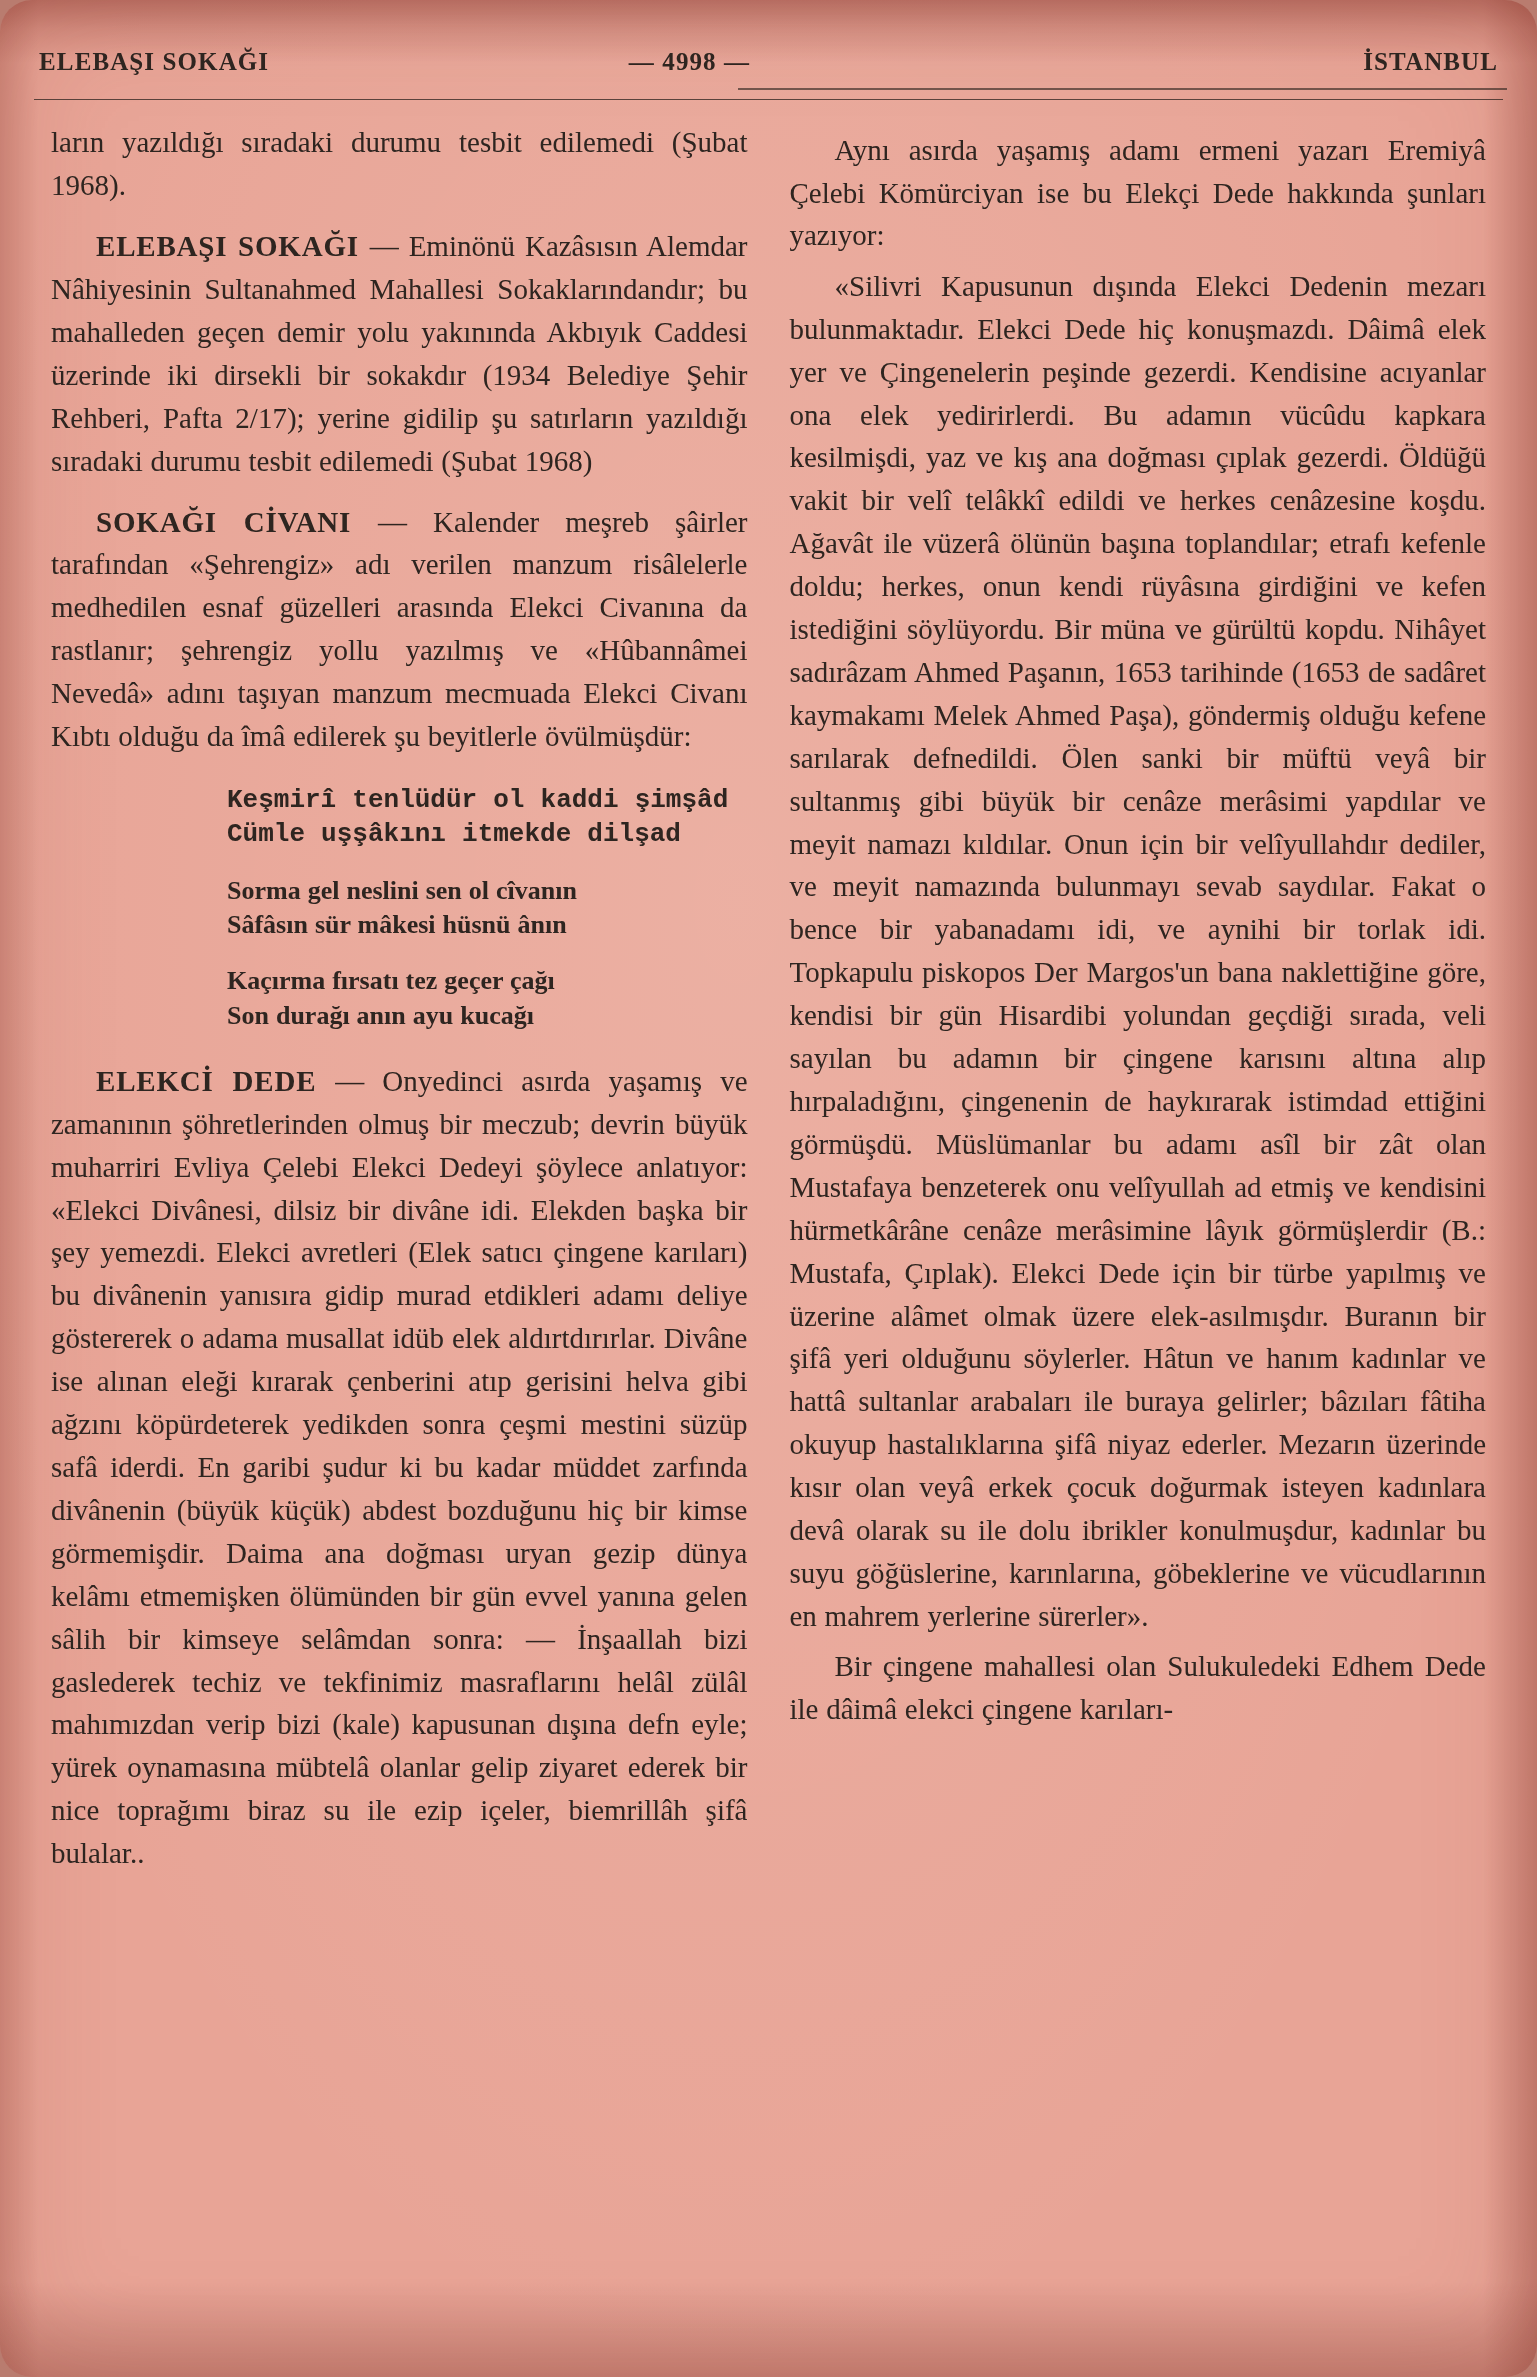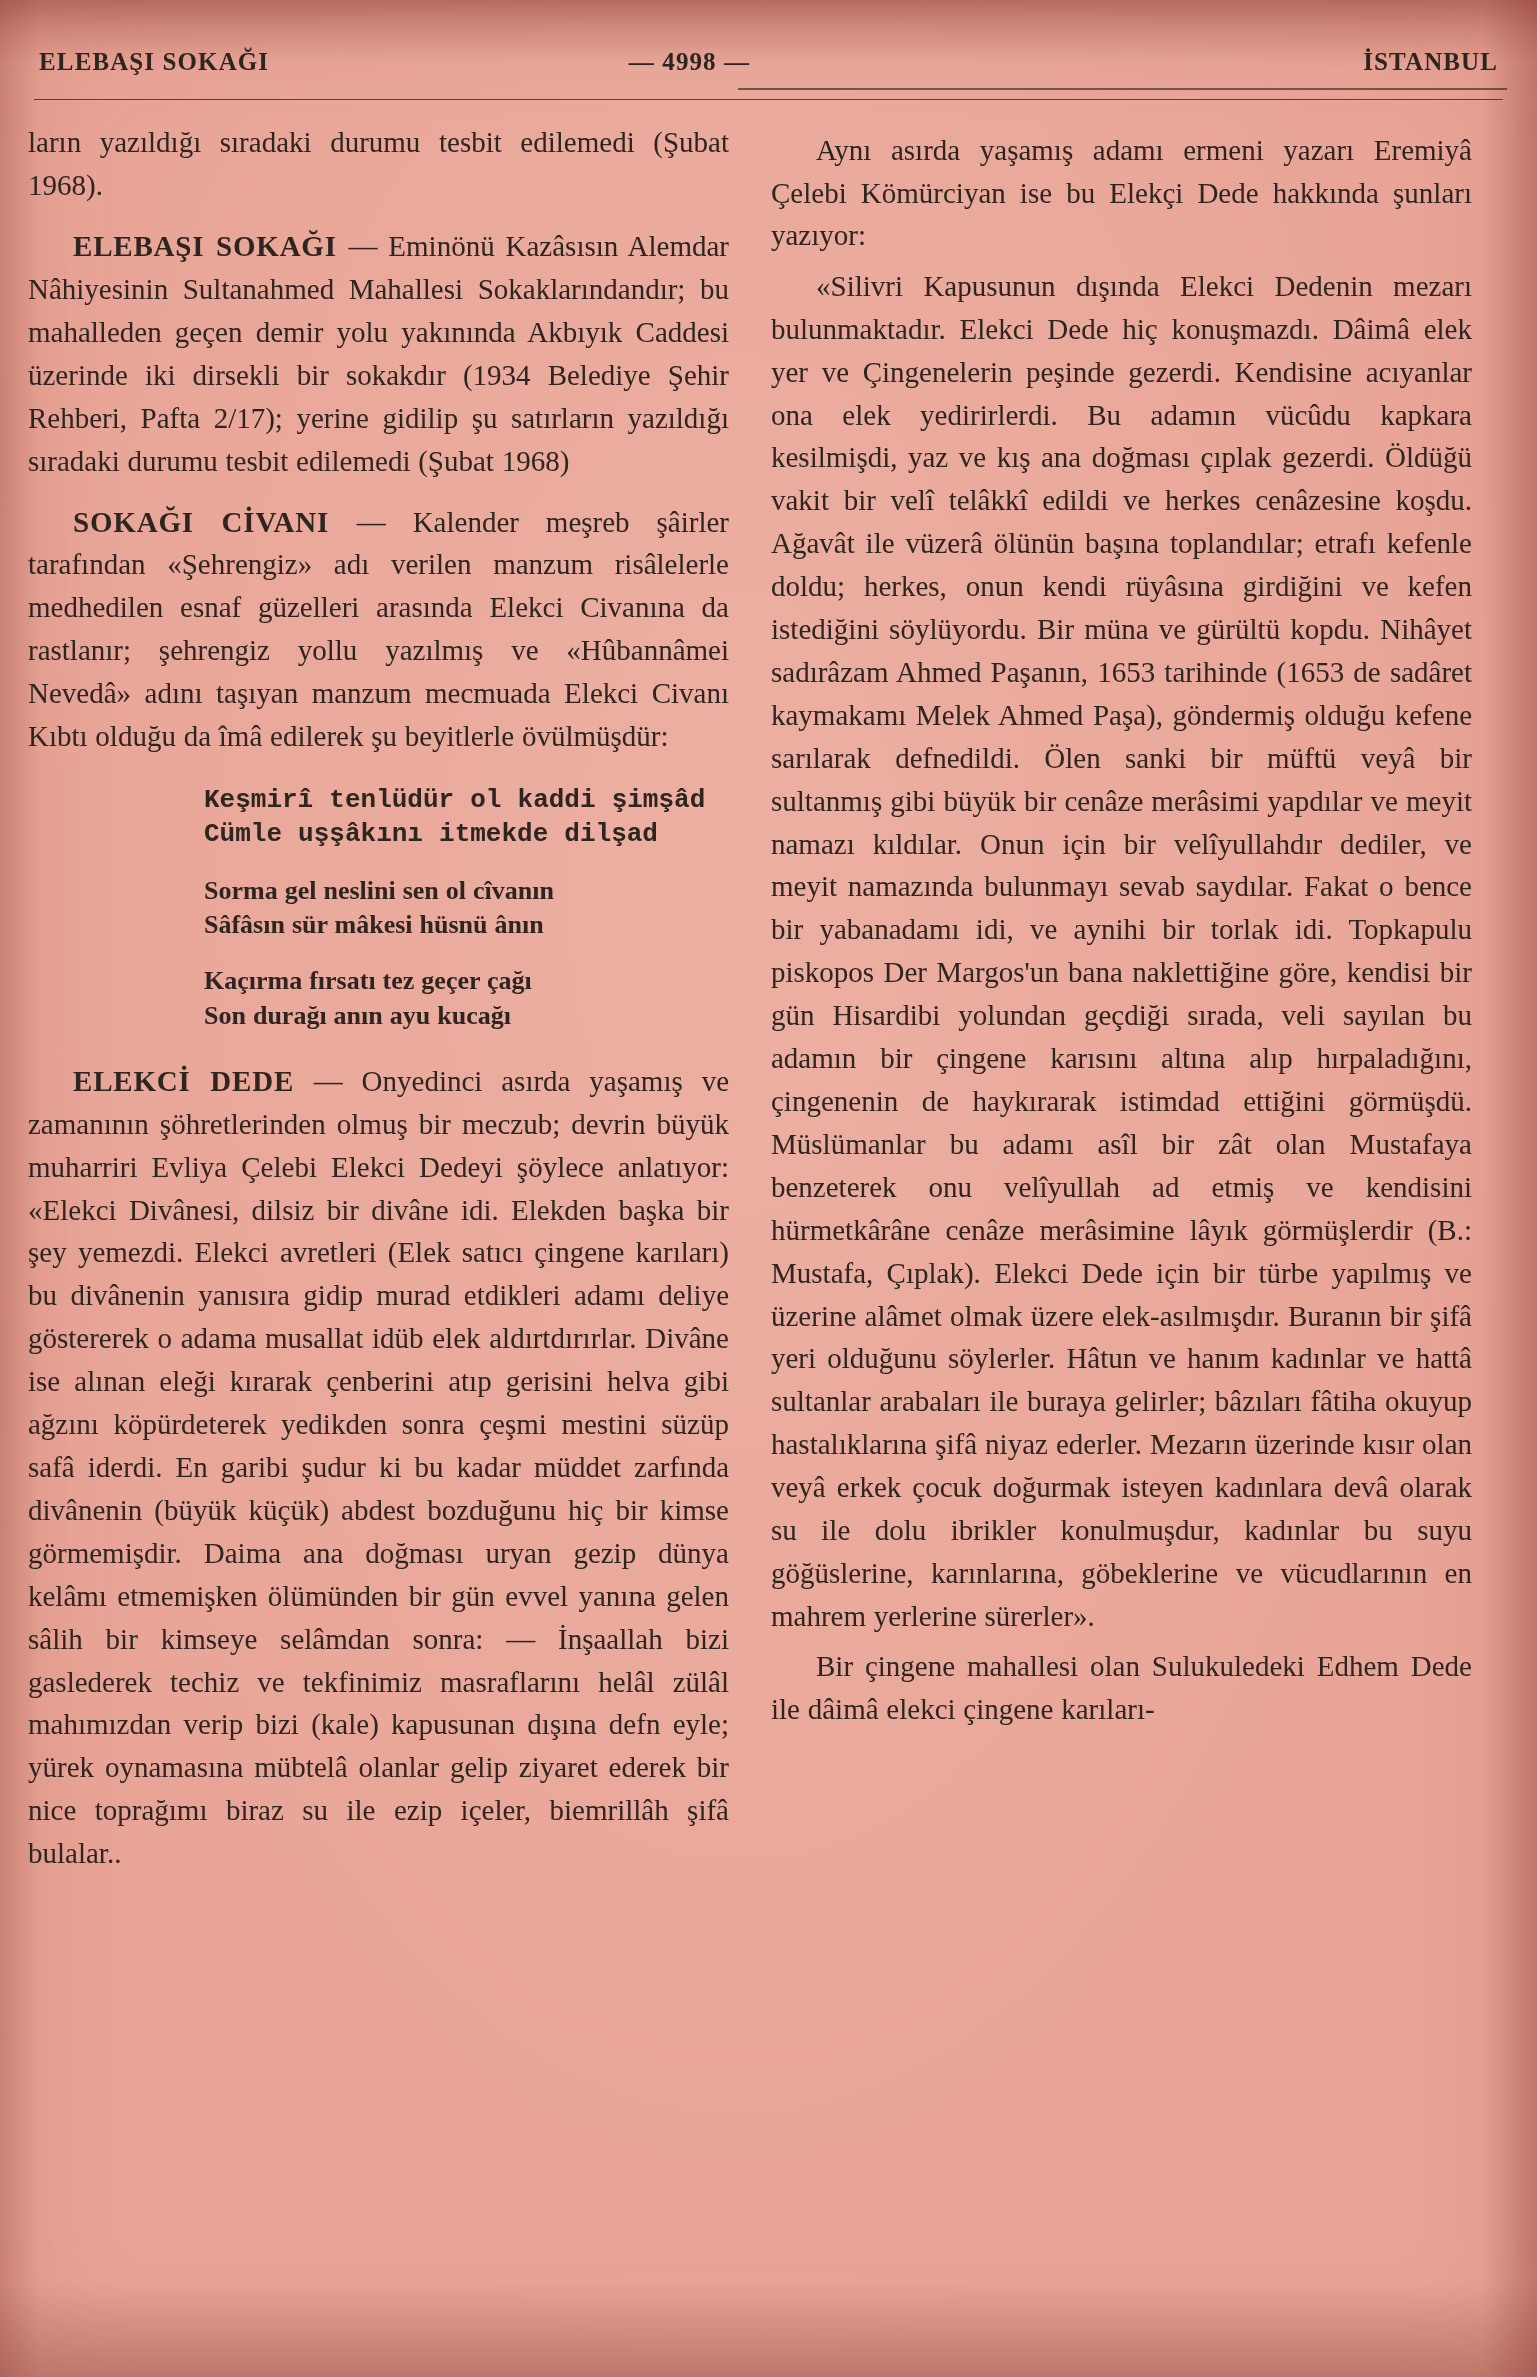--- a/index.html
+++ b/index.html
@@ -18,20 +18,21 @@
     width: 1537px;
     height: 2377px;
     overflow: hidden;
     color: #2e2520;
     background-color: #e8a496;
     background-image:
       linear-gradient(180deg, rgba(125,42,33,.42) 0, rgba(125,42,33,.18) 29px, rgba(125,42,33,0) 63px, rgba(125,42,33,0) 96%, rgba(110,35,28,.28) 100%),
       linear-gradient(90deg, rgba(120,40,30,.20) 0, rgba(120,40,30,0) 2.5%, rgba(120,40,30,0) 96.5%, rgba(120,40,30,.30) 100%),
       radial-gradient(ellipse at 48% 38%, rgba(255,238,228,.16), rgba(0,0,0,0) 72%);
     box-shadow: inset 0 0 116px rgba(140,55,42,.22);
+    border-radius: 32px;
   }
   
   .page-header {
     position: relative;
     height: 37px;
     margin: 48px 37px 0 37px;
   }
   .running-head {
     position: absolute;
     top: 0;
@@ -60,21 +61,21 @@
     right: 30.5px;
     width: 50%;
     height: 1.6px;
     background: #41302a;
     opacity: .7;
   }
   
   .text-columns {
     display: flex;
     gap: 42px;
-    padding: 0 28px;
+    padding: 0 51px;
     margin-top: 21px;
   }
   .col {
     width: 701px;
     font-size: 29px;
     line-height: 1.48;
     text-align: justify;
     hyphens: none;
     word-spacing: 0.5px;
   }

